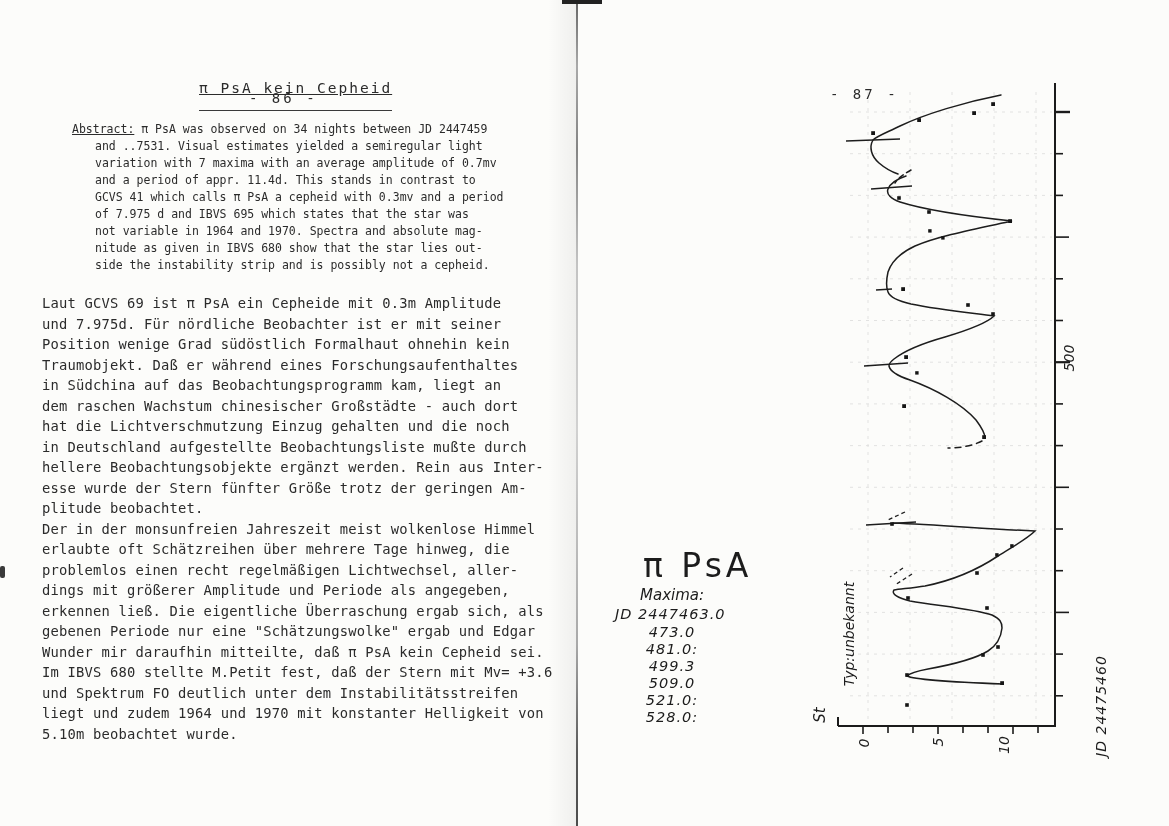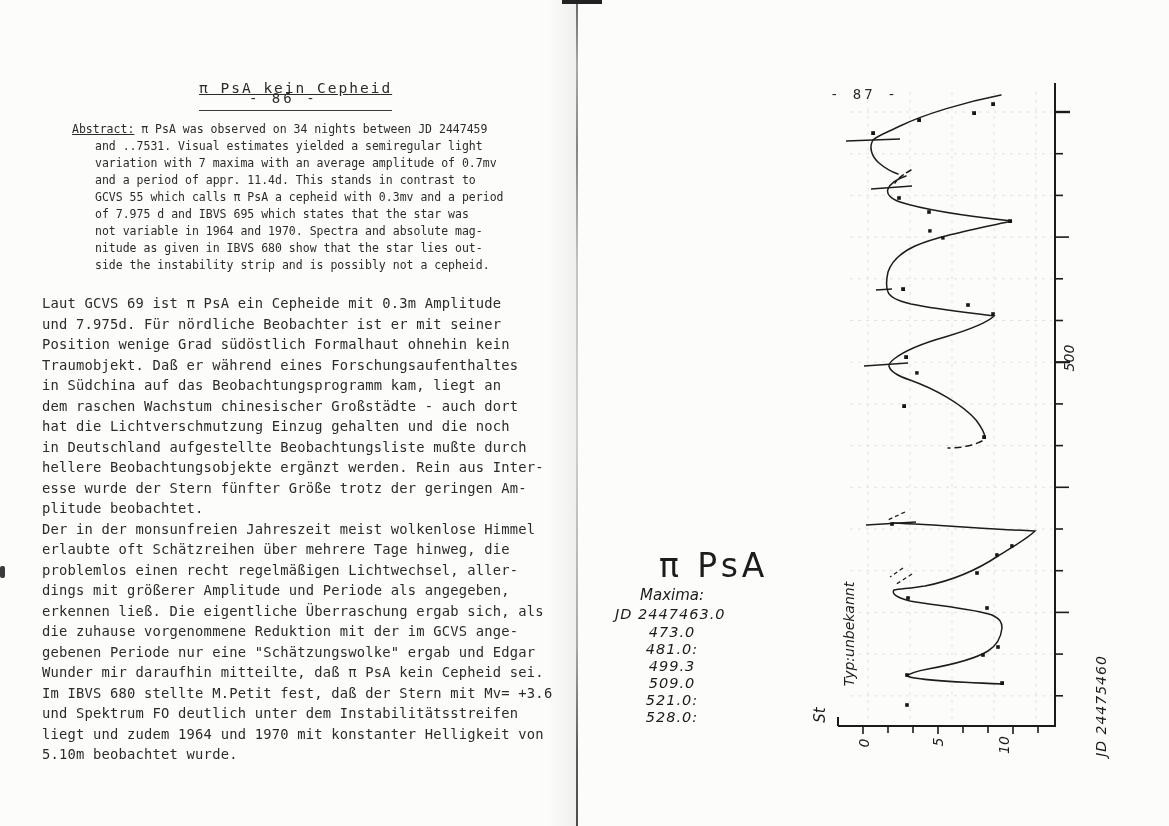--- a/index.html
+++ b/index.html
@@ -13,21 +13,21 @@
   
   .tw{font-family:"DejaVu Sans Mono", monospace;color:#2b2b2b;}
   .page-head{font-size:14px;letter-spacing:3px;margin-top:48px;}
   .doc-title{font-size:14.5px;letter-spacing:2px;border-bottom:1.5px solid #3a3a3a;padding-bottom:14px;text-decoration:underline;}
   .abstract{font-size:11.5px;line-height:17px;width:480px;}
   .abstract .lbl{text-decoration:underline;}
   .abstract .abs-lines{padding-left:23px;}
   .bodytext{font-size:13.8px;line-height:20.5px;width:535px;letter-spacing:0.2px;}
   
   .hw{font-family:"DejaVu Sans", sans-serif;font-style:italic;color:#1c1c1c;}
-  .star-title{font-size:33px;letter-spacing:4px;font-style:normal;font-family:"DejaVu Sans",sans-serif;margin-left:16px;}
+  .star-title{font-size:33px;letter-spacing:4px;font-style:normal;font-family:"DejaVu Sans",sans-serif;}
   .maxima-label{font-size:15px;}
   .maxima-first{font-size:14.5px;letter-spacing:1px;}
   .maxima-list{font-size:14.5px;line-height:17px;width:70px;text-align:center;letter-spacing:1px;}
   .rot{transform:rotate(-90deg);transform-origin:center center;text-align:center;}
   .axis-num{font-size:14px;}
   
   .crease-line{left:576px;top:0;width:2px;height:826px;
     background:linear-gradient(180deg,#4a4a4a 0%,#9a9a9a 8%,#6f6f6f 18%,#b9b9b9 32%,#c9c9c9 52%,#9a9a9a 78%,#3d3d3d 91%,#2e2e2e 100%);
     opacity:.85;}
   .crease-shade{left:548px;top:0;width:28px;height:826px;
@@ -45,21 +45,21 @@
 
 <div class="abs tw abstract" style="left:72px;top:121px;">
   <div>
     <span class="lbl">Abstract:</span>
     <span>π PsA was observed on 34 nights between JD 2447459</span>
   </div>
   <div class="abs-lines">
       <div>and ..7531. Visual estimates yielded a semiregular light</div>
       <div>variation with 7 maxima with an average amplitude of 0.7mv</div>
       <div>and a period of appr. 11.4d. This stands in contrast to</div>
-      <div>GCVS 55 which calls π PsA a cepheid with 0.3mv and a period</div>
+      <div>GCVS 41 which calls π PsA a cepheid with 0.3mv and a period</div>
       <div>of 7.975 d and IBVS 695 which states that the star was</div>
       <div>not variable in 1964 and 1970. Spectra and absolute mag-</div>
       <div>nitude as given in IBVS 680 show that the star lies out-</div>
       <div>side the instability strip and is possibly not a cepheid.</div>
     </div>
 </div>
 
 <div class="abs tw bodytext" style="left:42px;top:293px;">
     <div>Laut GCVS 69 ist π PsA ein Cepheide mit 0.3m Amplitude</div>
     <div>und 7.975d. Für nördliche Beobachter ist er mit seiner</div>
@@ -70,21 +70,20 @@
     <div>hat die Lichtverschmutzung Einzug gehalten und die noch</div>
     <div>in Deutschland aufgestellte Beobachtungsliste mußte durch</div>
     <div>hellere Beobachtungsobjekte ergänzt werden. Rein aus Inter-</div>
     <div>esse wurde der Stern fünfter Größe trotz der geringen Am-</div>
     <div>plitude beobachtet.</div>
     <div>Der in der monsunfreien Jahreszeit meist wolkenlose Himmel</div>
     <div>erlaubte oft Schätzreihen über mehrere Tage hinweg, die</div>
     <div>problemlos einen recht regelmäßigen Lichtwechsel, aller-</div>
     <div>dings mit größerer Amplitude und Periode als angegeben,</div>
     <div>erkennen ließ. Die eigentliche Überraschung ergab sich, als</div>
-    <div>die zuhause vorgenommene Reduktion mit der im GCVS ange-</div>
     <div>gebenen Periode nur eine "Schätzungswolke" ergab und Edgar</div>
     <div>Wunder mir daraufhin mitteilte, daß π PsA kein Cepheid sei.</div>
     <div>Im IBVS 680 stellte M.Petit fest, daß der Stern mit Mv= +3.6</div>
     <div>und Spektrum FO deutlich unter dem Instabilitätsstreifen</div>
     <div>liegt und zudem 1964 und 1970 mit konstanter Helligkeit von</div>
     <div>5.10m beobachtet wurde.</div>
   </div>
 
 <div class="abs crease-shade"></div>
 <div class="abs crease-line"></div>

